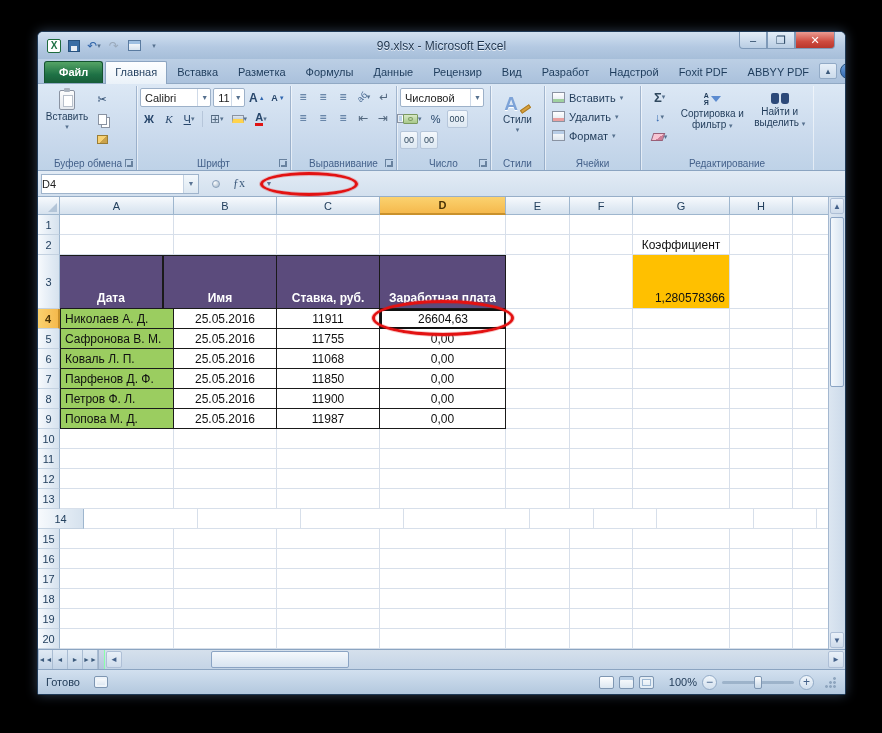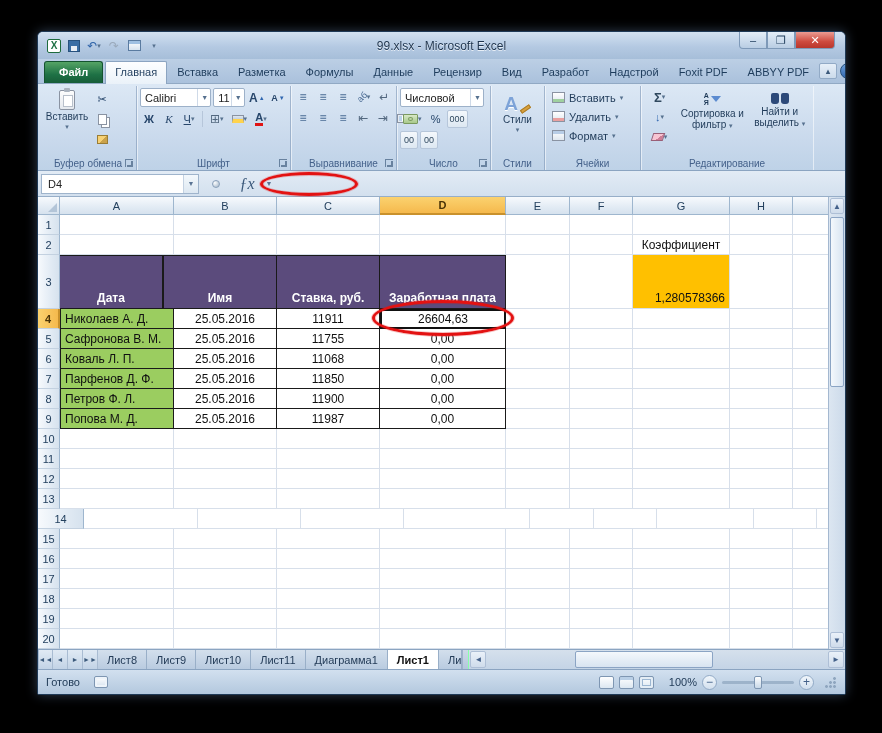--- a/index.html
+++ b/index.html
@@ -78,25 +78,25 @@
 .ic-eraser{width:12px;height:8px;background:linear-gradient(135deg,#f8c4d2 60%,#cf7d96 60%);border:1px solid #9a5f77;transform:skewX(-18deg)}
 .ic-sort{display:flex;align-items:center;height:18px;gap:2px}
 .saz{font-size:7px;line-height:7px;font-weight:bold;color:#1f3a58;text-align:center}
 .sfun{width:0;height:0;border-left:5px solid transparent;border-right:5px solid transparent;border-top:6px solid #5b8bd0}
 .ic-binoc{width:18px;height:11px;position:relative;margin:3px 0 2px}
 .ic-binoc::before,.ic-binoc::after{content:"";position:absolute;top:0;width:8px;height:11px;background:#2d4a7a;border-radius:2px 2px 3px 3px}
 .ic-binoc::before{left:0}.ic-binoc::after{right:0}
 
 
 #formulabar{height:26px;background:linear-gradient(#e2ebf5,#d3e0ee);border-bottom:1px solid #97aec8;display:flex;align-items:center;padding:3px 3px;flex:0 0 26px}
-#namebox{width:158px;height:20px;background:#fff;border:1px solid #9fb4cc;display:flex;align-items:center;font-size:11px;padding-left:6px;color:#222}
+#namebox{width:158px;height:20px;background:#fff;border:1px solid #9fb4cc;display:flex;align-items:center;font-size:11px;color:#222}
 #namebox .nb-dd{margin-left:auto;width:15px;height:100%;display:flex;align-items:center;justify-content:center;color:#5a7494;font-size:7px;border-left:1px solid #c4d2e2;background:linear-gradient(#f3f8fc,#dde8f2)}
 .fsplit{width:34px;display:flex;align-items:center;justify-content:center}
 .fsplit::after{content:"";width:6px;height:6px;border-radius:50%;background:radial-gradient(circle at 30% 30%,#fdfefe,#9fb2c6);border:1px solid #8aa0ba}
-#fxbtn{width:28px;text-align:center;font-style:italic;color:#3c5a7c;font-size:16px;font-family:"Liberation Serif",serif}
+#fxbtn{width:28px;color:#3c5a7c;font-size:12px;font-family:"Liberation Serif",serif}
 #formula-input{flex:1;height:20px;background:#fff;border:1px solid #9fb4cc;display:flex;align-items:center;padding-left:6px;font-size:12px;color:#111}
 .fbexp{width:16px;height:20px;display:flex;align-items:center;justify-content:center;color:#5a7494;font-size:7px}
 
 
 #sheet{flex:1;display:flex;background:#fff;position:relative;overflow:hidden}
 #grid-area{width:790px;display:flex;flex-direction:column;overflow:hidden}
 #col-headers{display:flex;height:18px;flex:0 0 18px}
 .ch{background:linear-gradient(#f7fafd,#e2ebf4 60%,#d6e2ee);border-right:1px solid #9eb6ce;border-bottom:1px solid #9eb6ce;font-size:11px;color:#23405e;display:flex;align-items:center;justify-content:center;flex:0 0 auto}
 .ch.sel{background:linear-gradient(var(--selhdr1,#fbd26f),var(--selhdr2,#f5b94d));border-bottom:2px solid #c9912c;color:#4a3307;font-weight:bold}
 .ch.fillh{flex:1 1 auto;border-right:none}
@@ -689,29 +689,20 @@
         </div>
       <span class="sbtn">▼</span>
     </div>
   </div>
 
   <div id="sheettabs">
     <span class="tnav first">◄◄</span>
     <span class="tnav">◄</span>
     <span class="tnav">►</span>
     <span class="tnav">►►</span>
-    <div id="tabs-container">
-        <div class="stab">Лист8</div>
-        <div class="stab">Лист9</div>
-        <div class="stab">Лист10</div>
-        <div class="stab">Лист11</div>
-        <div class="stab">Диаграмма1</div>
-        <div class="stab active">Лист1</div>
-        <div class="stab clipped">Ли</div>
-      </div>
     <div class="tab-split"></div>
     <div id="hscroll">
       <span class="sbtn h">◄</span>
       <div class="htrack">
           <div id="hthumb"></div>
         </div>
       <span class="sbtn h">►</span>
     </div>
   </div>
 

